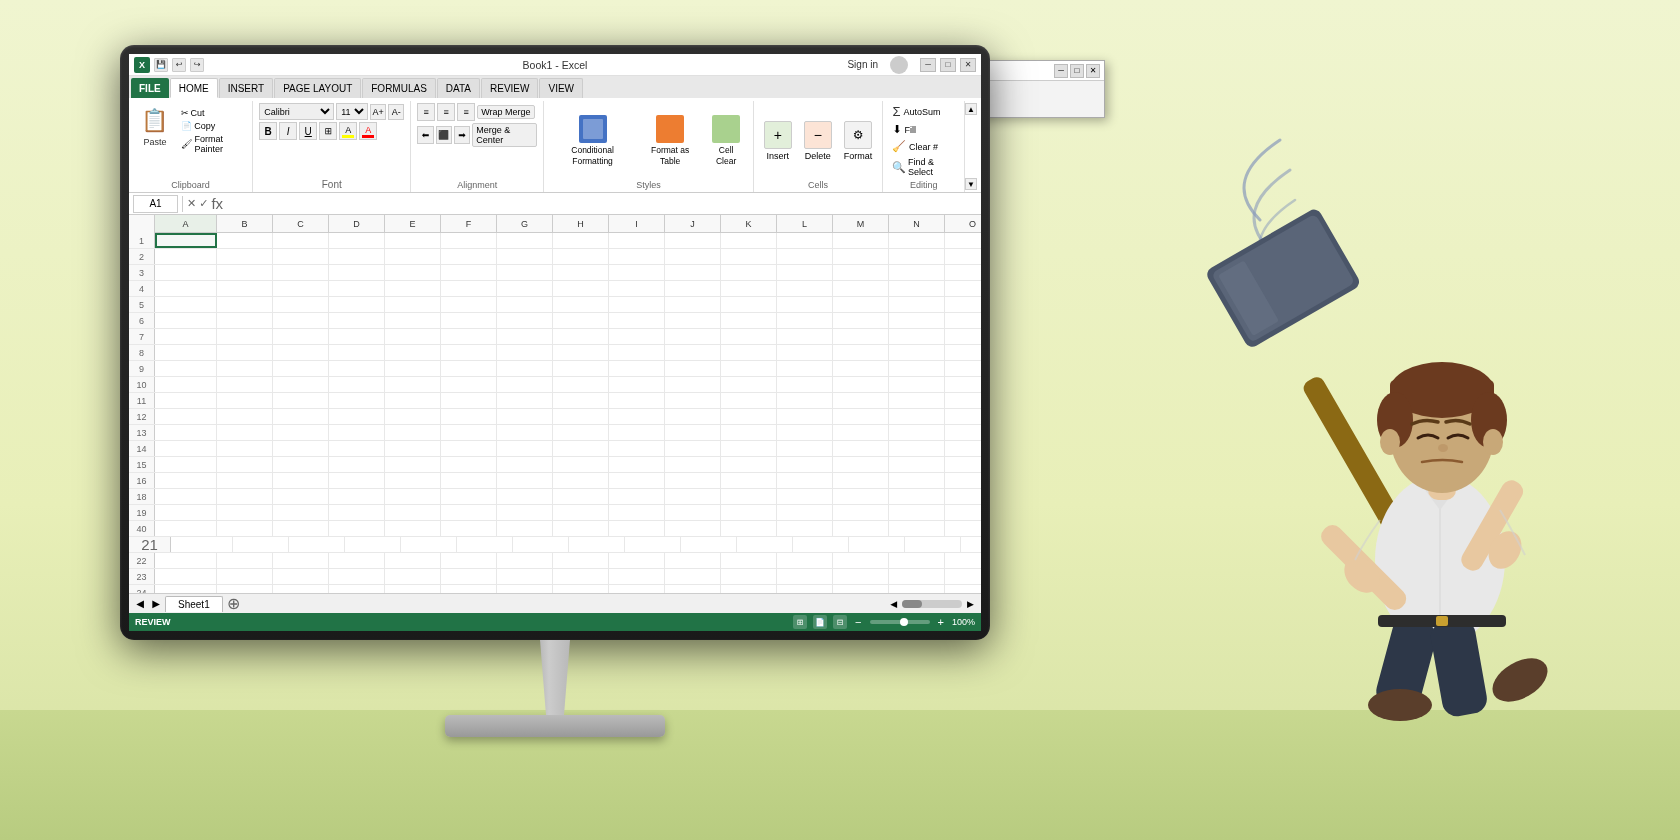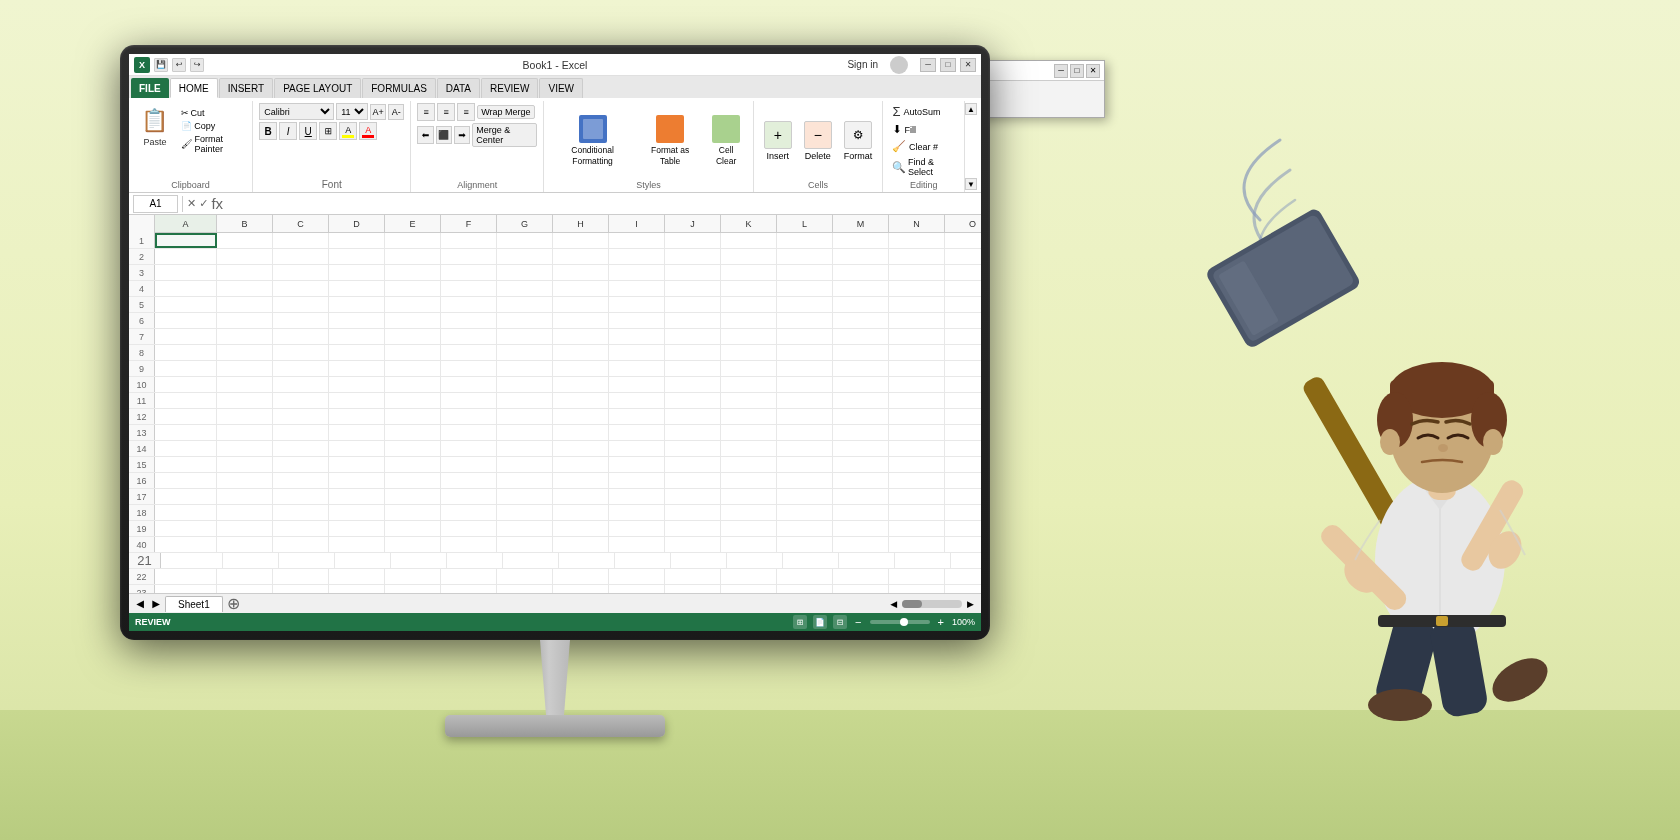--- a/index.html
+++ b/index.html
@@ -531,38 +531,20 @@
               <div style="width: 56px; min-width: 56px; border-right: 1px solid rgb(232, 232, 232); font-size: 9px; padding: 0px 2px; display: flex; align-items: center;"></div>
               <div style="width: 56px; min-width: 56px; border-right: 1px solid rgb(232, 232, 232); font-size: 9px; padding: 0px 2px; display: flex; align-items: center;"></div>
               <div style="width: 56px; min-width: 56px; border-right: 1px solid rgb(232, 232, 232); font-size: 9px; padding: 0px 2px; display: flex; align-items: center;"></div>
               <div style="width: 56px; min-width: 56px; border-right: 1px solid rgb(232, 232, 232); font-size: 9px; padding: 0px 2px; display: flex; align-items: center;"></div>
               <div style="width: 56px; min-width: 56px; border-right: 1px solid rgb(232, 232, 232); font-size: 9px; padding: 0px 2px; display: flex; align-items: center;"></div>
               <div style="width: 56px; min-width: 56px; border-right: 1px solid rgb(232, 232, 232); font-size: 9px; padding: 0px 2px; display: flex; align-items: center;"></div>
               <div style="width: 56px; min-width: 56px; border-right: 1px solid rgb(232, 232, 232); font-size: 9px; padding: 0px 2px; display: flex; align-items: center;"></div>
               <div style="width: 56px; min-width: 56px; border-right: 1px solid rgb(232, 232, 232); font-size: 9px; padding: 0px 2px; display: flex; align-items: center;"></div>
             </div>
             <div style="display: flex; height: 16px; border-bottom: 1px solid rgb(232, 232, 232);">
-              <div style="width: 26px; min-width: 26px; font-size: 9px; color: rgb(102, 102, 102); text-align: center; background: rgb(248, 248, 248); border-right: 1px solid rgb(204, 204, 204); display: flex; align-items: center; justify-content: center; flex-shrink: 0;">17</div>
-              <div style="width: 62px; min-width: 62px; border-right: 1px solid rgb(232, 232, 232); font-size: 9px; padding: 0px 2px; display: flex; align-items: center;"></div>
-              <div style="width: 56px; min-width: 56px; border-right: 1px solid rgb(232, 232, 232); font-size: 9px; padding: 0px 2px; display: flex; align-items: center;"></div>
-              <div style="width: 56px; min-width: 56px; border-right: 1px solid rgb(232, 232, 232); font-size: 9px; padding: 0px 2px; display: flex; align-items: center;"></div>
-              <div style="width: 56px; min-width: 56px; border-right: 1px solid rgb(232, 232, 232); font-size: 9px; padding: 0px 2px; display: flex; align-items: center;"></div>
-              <div style="width: 56px; min-width: 56px; border-right: 1px solid rgb(232, 232, 232); font-size: 9px; padding: 0px 2px; display: flex; align-items: center;"></div>
-              <div style="width: 56px; min-width: 56px; border-right: 1px solid rgb(232, 232, 232); font-size: 9px; padding: 0px 2px; display: flex; align-items: center;"></div>
-              <div style="width: 56px; min-width: 56px; border-right: 1px solid rgb(232, 232, 232); font-size: 9px; padding: 0px 2px; display: flex; align-items: center;"></div>
-              <div style="width: 56px; min-width: 56px; border-right: 1px solid rgb(232, 232, 232); font-size: 9px; padding: 0px 2px; display: flex; align-items: center;"></div>
-              <div style="width: 56px; min-width: 56px; border-right: 1px solid rgb(232, 232, 232); font-size: 9px; padding: 0px 2px; display: flex; align-items: center;"></div>
-              <div style="width: 56px; min-width: 56px; border-right: 1px solid rgb(232, 232, 232); font-size: 9px; padding: 0px 2px; display: flex; align-items: center;"></div>
-              <div style="width: 56px; min-width: 56px; border-right: 1px solid rgb(232, 232, 232); font-size: 9px; padding: 0px 2px; display: flex; align-items: center;"></div>
-              <div style="width: 56px; min-width: 56px; border-right: 1px solid rgb(232, 232, 232); font-size: 9px; padding: 0px 2px; display: flex; align-items: center;"></div>
-              <div style="width: 56px; min-width: 56px; border-right: 1px solid rgb(232, 232, 232); font-size: 9px; padding: 0px 2px; display: flex; align-items: center;"></div>
-              <div style="width: 56px; min-width: 56px; border-right: 1px solid rgb(232, 232, 232); font-size: 9px; padding: 0px 2px; display: flex; align-items: center;"></div>
-              <div style="width: 56px; min-width: 56px; border-right: 1px solid rgb(232, 232, 232); font-size: 9px; padding: 0px 2px; display: flex; align-items: center;"></div>
-            </div>
-            <div style="display: flex; height: 16px; border-bottom: 1px solid rgb(232, 232, 232);">
               <div style="width: 26px; min-width: 26px; font-size: 9px; color: rgb(102, 102, 102); text-align: center; background: rgb(248, 248, 248); border-right: 1px solid rgb(204, 204, 204); display: flex; align-items: center; justify-content: center; flex-shrink: 0;">18</div>
               <div style="width: 62px; min-width: 62px; border-right: 1px solid rgb(232, 232, 232); font-size: 9px; padding: 0px 2px; display: flex; align-items: center;"></div>
               <div style="width: 56px; min-width: 56px; border-right: 1px solid rgb(232, 232, 232); font-size: 9px; padding: 0px 2px; display: flex; align-items: center;"></div>
               <div style="width: 56px; min-width: 56px; border-right: 1px solid rgb(232, 232, 232); font-size: 9px; padding: 0px 2px; display: flex; align-items: center;"></div>
               <div style="width: 56px; min-width: 56px; border-right: 1px solid rgb(232, 232, 232); font-size: 9px; padding: 0px 2px; display: flex; align-items: center;"></div>
               <div style="width: 56px; min-width: 56px; border-right: 1px solid rgb(232, 232, 232); font-size: 9px; padding: 0px 2px; display: flex; align-items: center;"></div>
               <div style="width: 56px; min-width: 56px; border-right: 1px solid rgb(232, 232, 232); font-size: 9px; padding: 0px 2px; display: flex; align-items: center;"></div>
               <div style="width: 56px; min-width: 56px; border-right: 1px solid rgb(232, 232, 232); font-size: 9px; padding: 0px 2px; display: flex; align-items: center;"></div>
               <div style="width: 56px; min-width: 56px; border-right: 1px solid rgb(232, 232, 232); font-size: 9px; padding: 0px 2px; display: flex; align-items: center;"></div>
               <div style="width: 56px; min-width: 56px; border-right: 1px solid rgb(232, 232, 232); font-size: 9px; padding: 0px 2px; display: flex; align-items: center;"></div>
@@ -603,21 +585,21 @@
               <div style="width: 56px; min-width: 56px; border-right: 1px solid rgb(232, 232, 232); font-size: 9px; padding: 0px 2px; display: flex; align-items: center;"></div>
               <div style="width: 56px; min-width: 56px; border-right: 1px solid rgb(232, 232, 232); font-size: 9px; padding: 0px 2px; display: flex; align-items: center;"></div>
               <div style="width: 56px; min-width: 56px; border-right: 1px solid rgb(232, 232, 232); font-size: 9px; padding: 0px 2px; display: flex; align-items: center;"></div>
               <div style="width: 56px; min-width: 56px; border-right: 1px solid rgb(232, 232, 232); font-size: 9px; padding: 0px 2px; display: flex; align-items: center;"></div>
               <div style="width: 56px; min-width: 56px; border-right: 1px solid rgb(232, 232, 232); font-size: 9px; padding: 0px 2px; display: flex; align-items: center;"></div>
               <div style="width: 56px; min-width: 56px; border-right: 1px solid rgb(232, 232, 232); font-size: 9px; padding: 0px 2px; display: flex; align-items: center;"></div>
               <div style="width: 56px; min-width: 56px; border-right: 1px solid rgb(232, 232, 232); font-size: 9px; padding: 0px 2px; display: flex; align-items: center;"></div>
               <div style="width: 56px; min-width: 56px; border-right: 1px solid rgb(232, 232, 232); font-size: 9px; padding: 0px 2px; display: flex; align-items: center;"></div>
             </div>
             <div style="display: flex; height: 16px; border-bottom: 1px solid rgb(232, 232, 232);">
-              <div style="width: 32px; min-width: 26px; font-size: 13px; color: rgb(102, 102, 102); text-align: center; background: rgb(248, 248, 248); border-right: 1px solid rgb(204, 204, 204); display: flex; align-items: center; justify-content: center; flex-shrink: 0;">21</div>
+              <div style="width: 42px; min-width: 26px; font-size: 15px; color: rgb(102, 102, 102); text-align: center; background: rgb(248, 248, 248); border-right: 1px solid rgb(204, 204, 204); display: flex; align-items: center; justify-content: center; flex-shrink: 0;">21</div>
               <div style="width: 62px; min-width: 62px; border-right: 1px solid rgb(232, 232, 232); font-size: 9px; padding: 0px 2px; display: flex; align-items: center;"></div>
               <div style="width: 56px; min-width: 56px; border-right: 1px solid rgb(232, 232, 232); font-size: 9px; padding: 0px 2px; display: flex; align-items: center;"></div>
               <div style="width: 56px; min-width: 56px; border-right: 1px solid rgb(232, 232, 232); font-size: 9px; padding: 0px 2px; display: flex; align-items: center;"></div>
               <div style="width: 56px; min-width: 56px; border-right: 1px solid rgb(232, 232, 232); font-size: 9px; padding: 0px 2px; display: flex; align-items: center;"></div>
               <div style="width: 56px; min-width: 56px; border-right: 1px solid rgb(232, 232, 232); font-size: 9px; padding: 0px 2px; display: flex; align-items: center;"></div>
               <div style="width: 56px; min-width: 56px; border-right: 1px solid rgb(232, 232, 232); font-size: 9px; padding: 0px 2px; display: flex; align-items: center;"></div>
               <div style="width: 56px; min-width: 56px; border-right: 1px solid rgb(232, 232, 232); font-size: 9px; padding: 0px 2px; display: flex; align-items: center;"></div>
               <div style="width: 56px; min-width: 56px; border-right: 1px solid rgb(232, 232, 232); font-size: 9px; padding: 0px 2px; display: flex; align-items: center;"></div>
               <div style="width: 56px; min-width: 56px; border-right: 1px solid rgb(232, 232, 232); font-size: 9px; padding: 0px 2px; display: flex; align-items: center;"></div>
               <div style="width: 56px; min-width: 56px; border-right: 1px solid rgb(232, 232, 232); font-size: 9px; padding: 0px 2px; display: flex; align-items: center;"></div>

